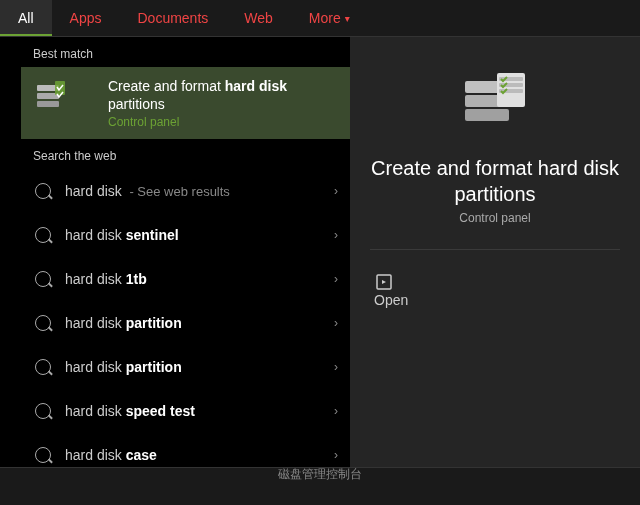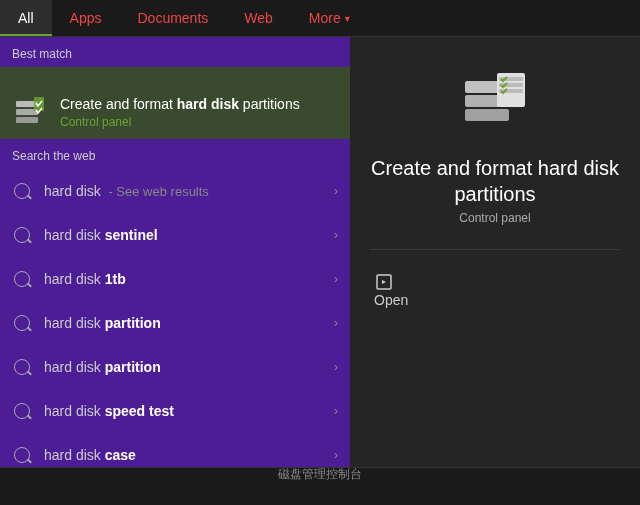--- a/index.html
+++ b/index.html
@@ -49,40 +49,42 @@
 
     
     .main {
       display: flex;
       height: calc(505px - 53px - 22px);
     }
 
     
     .left-panel {
       width: 350px;
-      background: #4c1d95;
+      background: #000000;
       overflow-y: auto;
       flex-shrink: 0;
+      padding-left: 21px;
     }
 
     .section-label {
       font-size: 12px;
       color: #ccc;
       padding: 10px 12px 6px;
       font-weight: 400;
     }
 
     
     .best-match-item {
       display: flex;
-      align-items: flex-end;
+      align-items: flex-start;
       padding: 10px 12px;
       background: #3a4a2e;
       cursor: pointer;
       min-height: 72px;
+      gap: 27px;
     }
     .best-match-icon {
       width: 36px;
       height: 36px;
       margin-right: 12px;
       flex-shrink: 0;
       display: flex;
       align-items: center;
       justify-content: center;
     }

